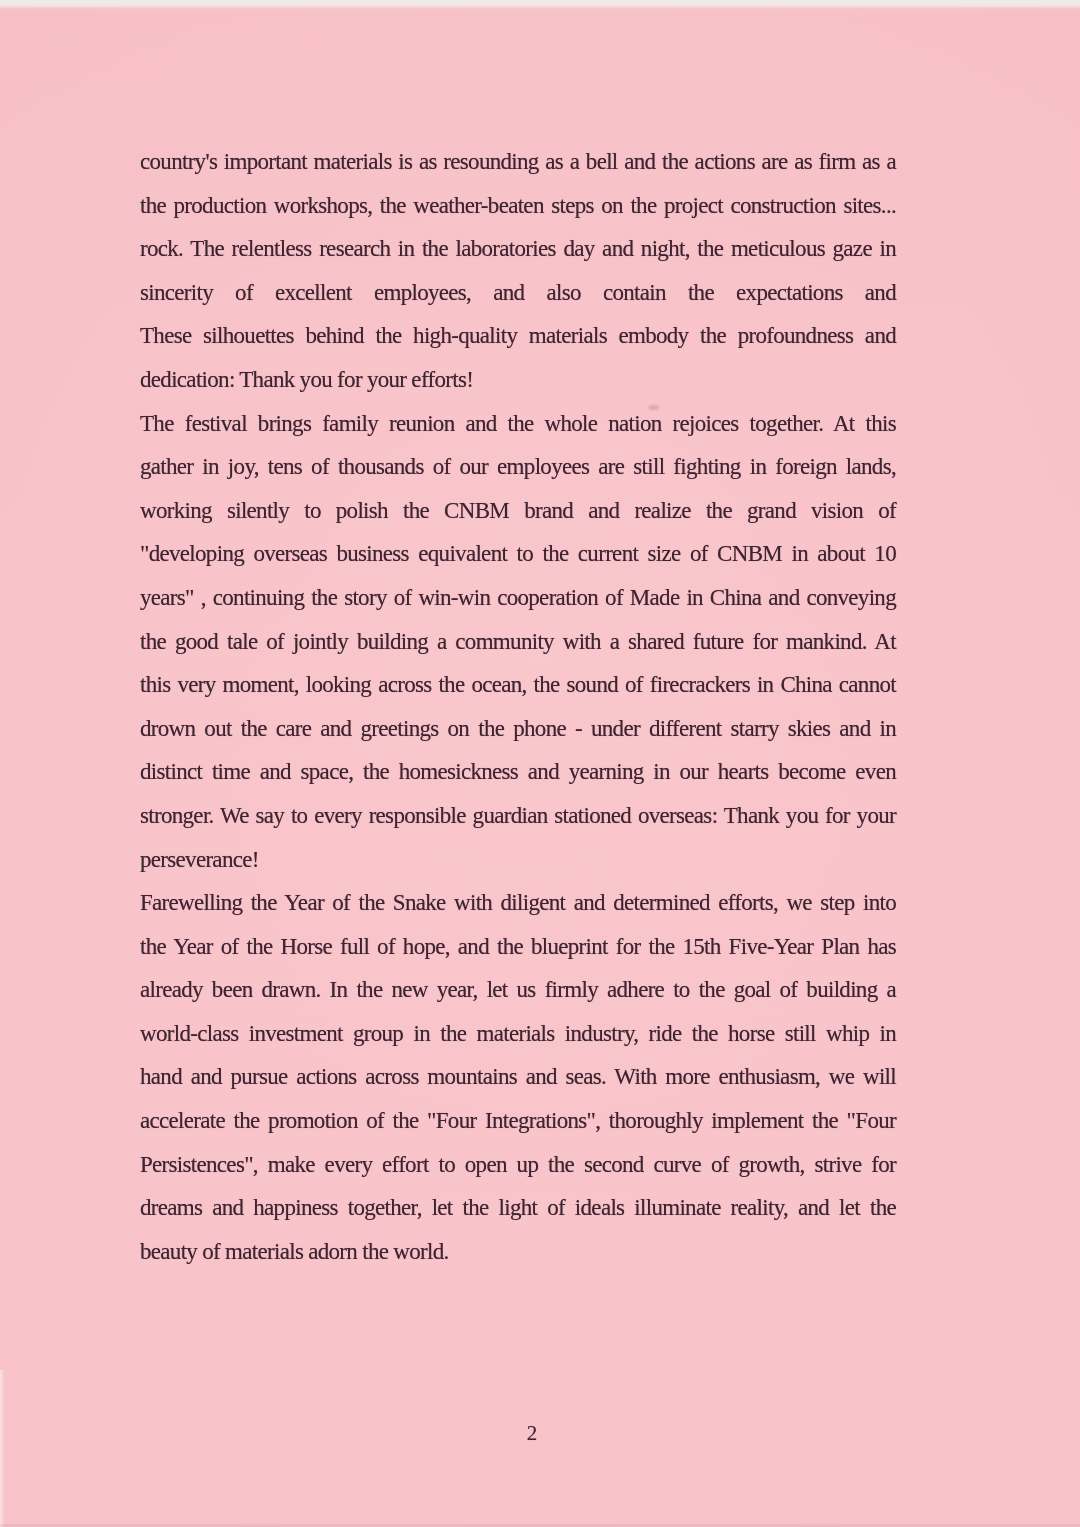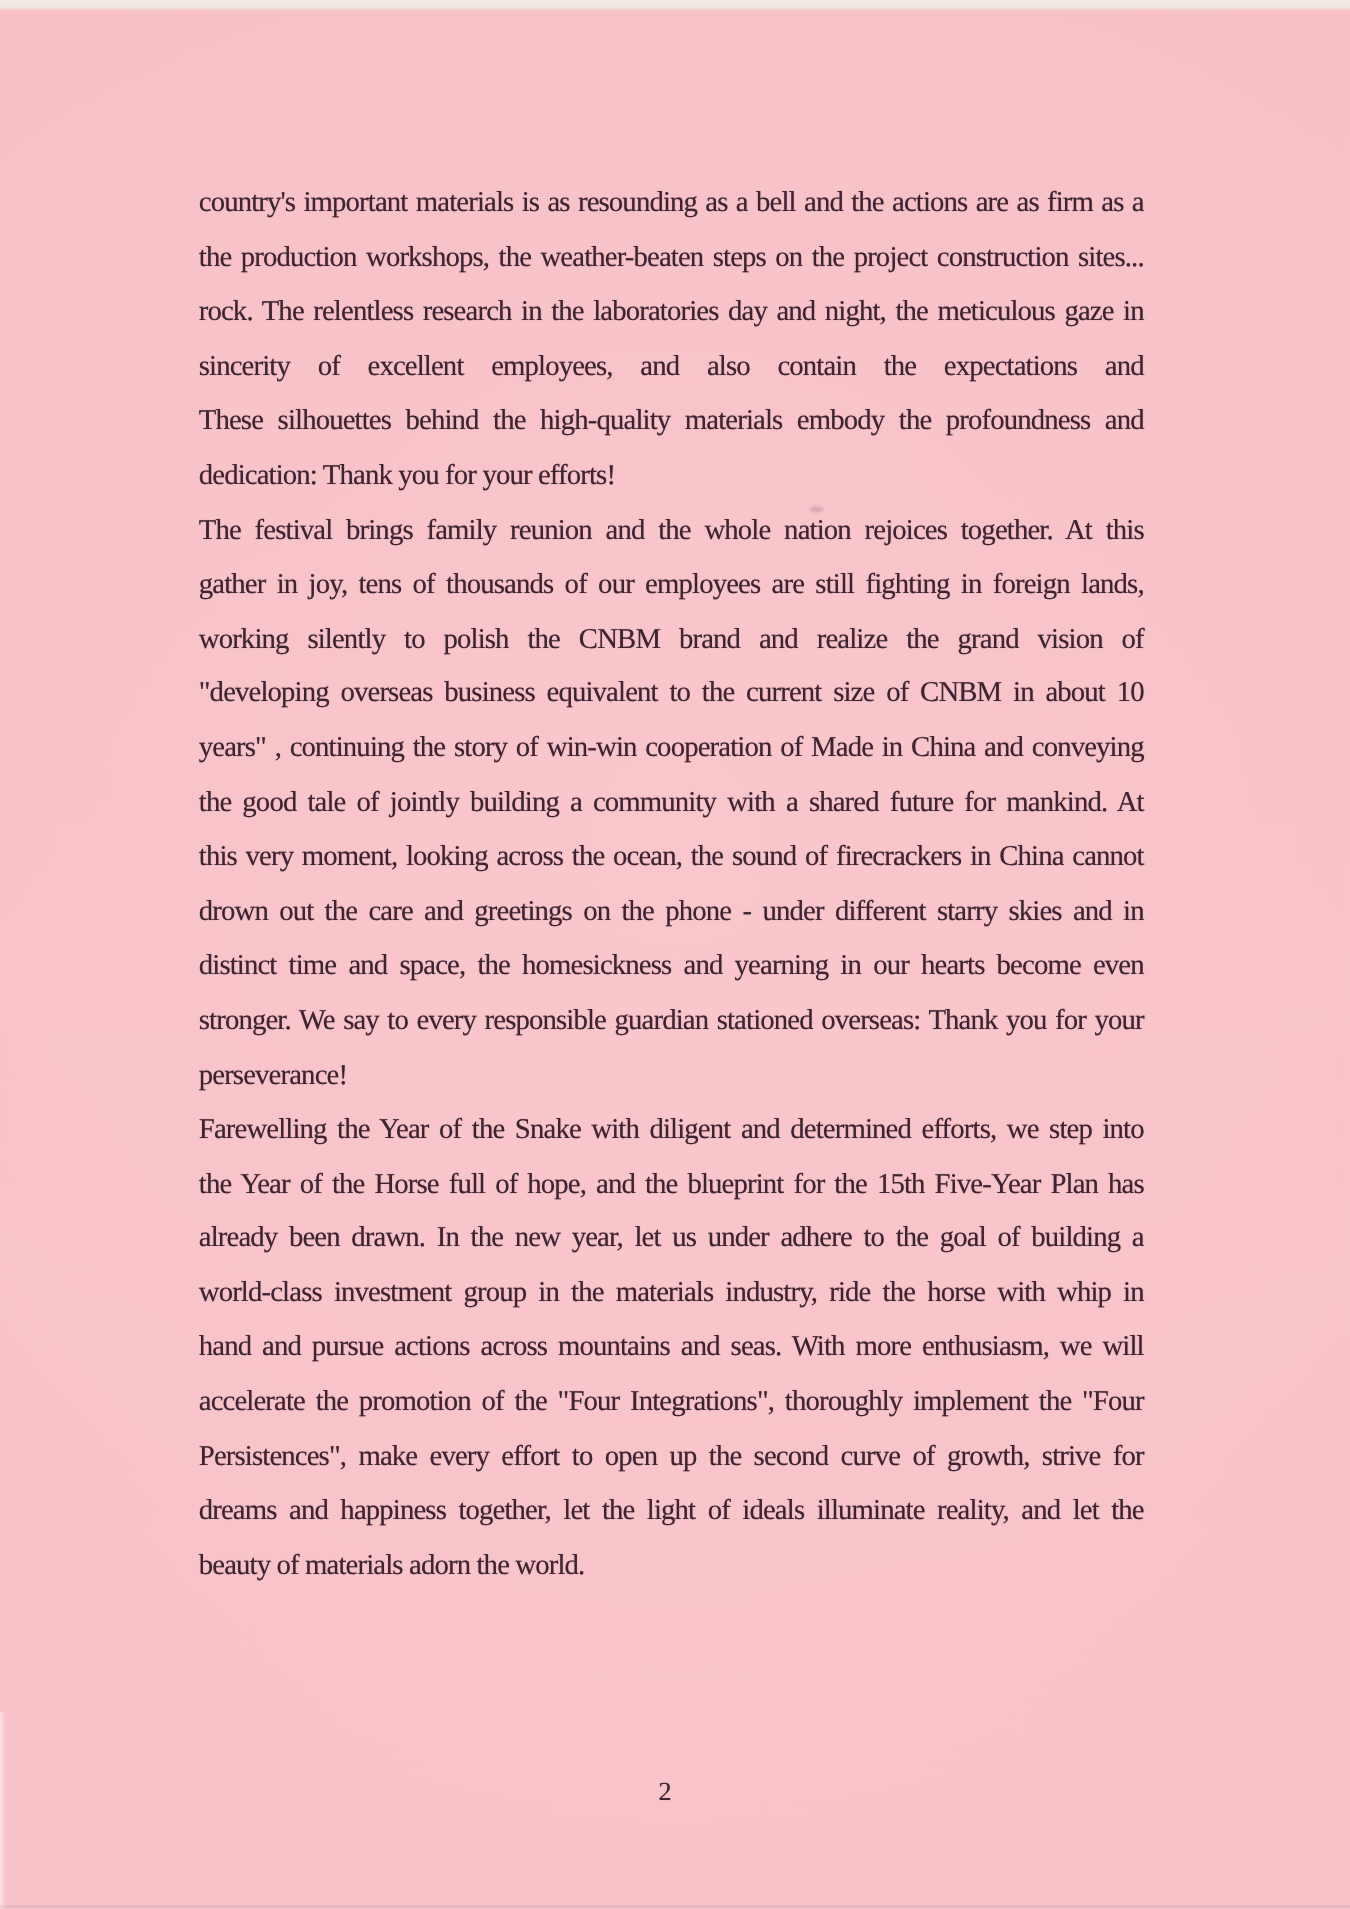--- a/index.html
+++ b/index.html
@@ -36,21 +36,21 @@
   .bottom-edge {
     position: absolute;
     left: 0;
     bottom: 0;
     width: 100%;
     height: 3px;
     background: rgba(120,70,80,0.08);
   }
   .text-block {
     position: absolute;
-    left: 159px;
+    left: 140px;
     top: 140px;
     width: 756px;
   }
   .line {
     height: 43.6px;
     line-height: 43.6px;
     font-size: 23px;
     letter-spacing: -0.03em;
     white-space: normal;
     text-align: justify;
@@ -113,22 +113,22 @@
       <div class="line">this very moment, looking across the ocean, the sound of firecrackers in China cannot</div>
       <div class="line">drown out the care and greetings on the phone - under different starry skies and in</div>
       <div class="line">distinct time and space, the homesickness and yearning in our hearts become even</div>
       <div class="line">stronger. We say to every responsible guardian stationed overseas: Thank you for your</div>
       <div class="line para-end">perseverance!</div>
     </div>
 
     <div class="para">
       <div class="line">Farewelling the Year of the Snake with diligent and determined efforts, we step into</div>
       <div class="line">the Year of the Horse full of hope, and the blueprint for the 15th Five-Year Plan has</div>
-      <div class="line">already been drawn. In the new year, let us under adhere to the goal of building a</div>
-      <div class="line">world-class investment group in the materials industry, ride the horse with whip in</div>
+      <div class="line">already been drawn. In the new year, let us firmly adhere to the goal of building a</div>
+      <div class="line">world-class investment group in the materials industry, ride the horse still whip in</div>
       <div class="line">hand and pursue actions across mountains and seas. With more enthusiasm, we will</div>
       <div class="line">accelerate the promotion of the "Four Integrations", thoroughly implement the "Four</div>
       <div class="line">Persistences", make every effort to open up the second curve of growth, strive for</div>
       <div class="line">dreams and happiness together, let the light of ideals illuminate reality, and let the</div>
       <div class="line para-end">beauty of materials adorn the world.</div>
     </div>
 
   </div>
 
   <div class="page-number">2</div>

